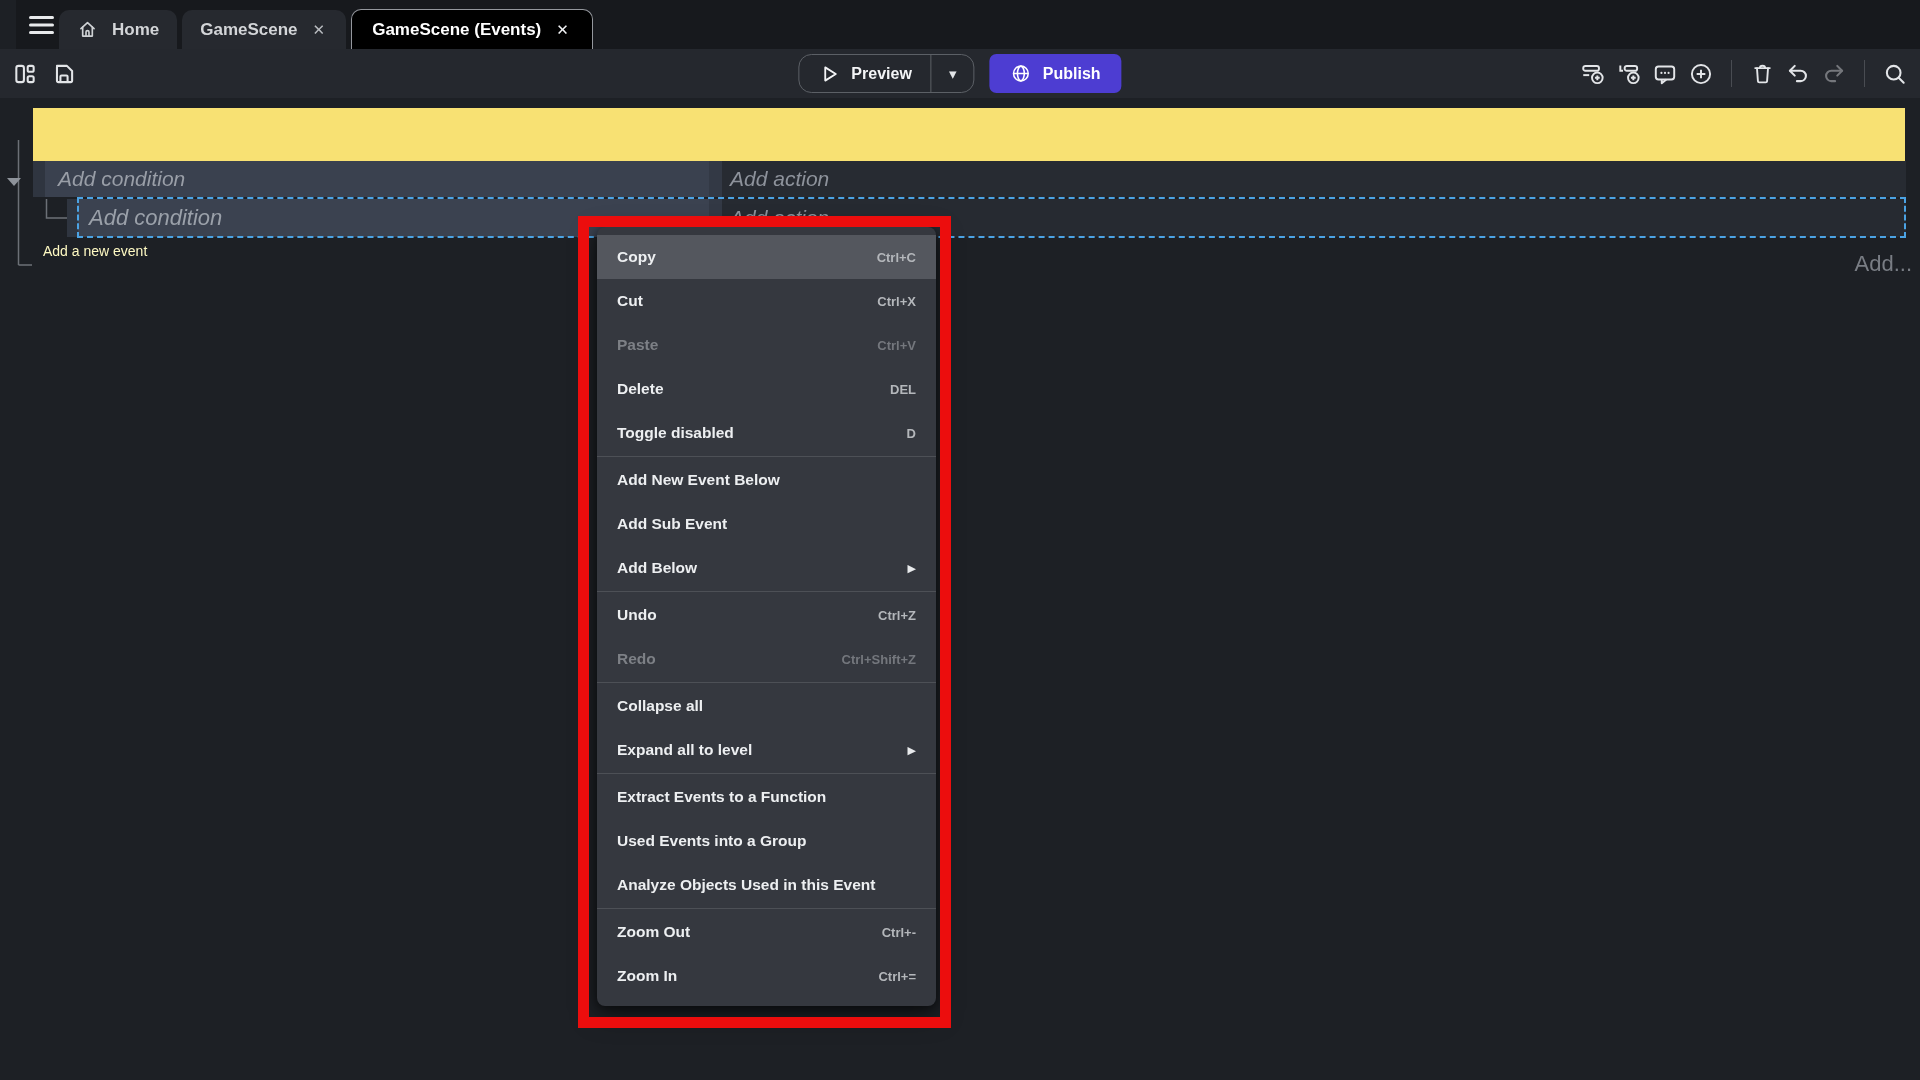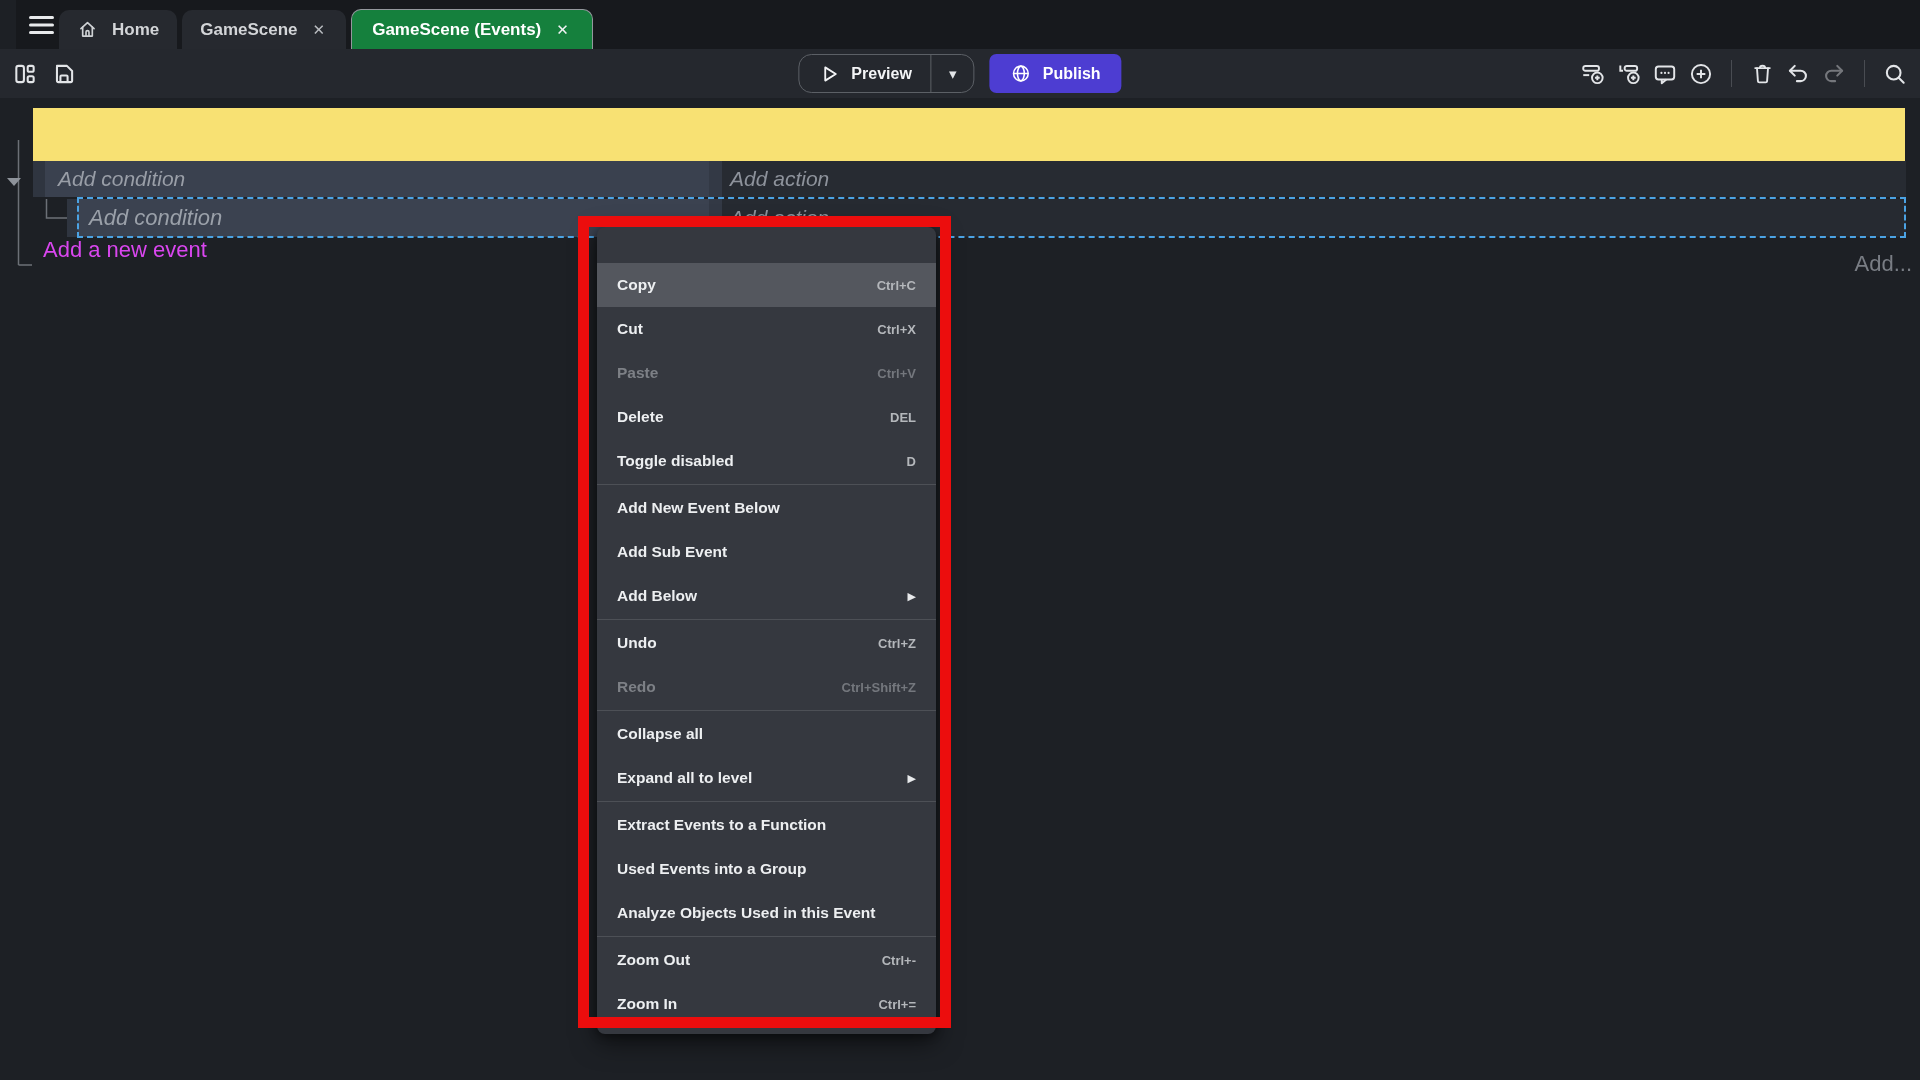--- a/index.html
+++ b/index.html
@@ -15,21 +15,21 @@
   .tabbar { position:absolute; top:0; left:16px; width:1920px; height:49px; background:#17191d; }
   .hamburger { position:absolute; left:11px; top:12px; width:30px; height:26px; cursor:pointer; }
   .tabs { position:absolute; left:43px; bottom:0; display:flex; align-items:flex-end; gap:5px; }
   .tab {
     height:39px; display:flex; align-items:center; gap:12px; padding:0 18px;
     background:#26292f; border-radius:10px 10px 0 0; color:#d3d5d8; font-size:17px; font-weight:600;
     cursor:pointer;
   }
   .tab .close { font-size:15px; color:#b9bcc0; padding:2px 3px; cursor:pointer; }
   .tab.active {
-    height:40px; background:#15803d; color:#ffffff;
+    height:40px; background:#000000; color:#ffffff;
     border:1px solid #94979d; border-bottom:none; padding:0 20px;
   }
   .tab.active .close { color:#f2f3f5; }
   .tab .homeicon { margin-right:2px; }
 
   
   .toolbar { position:absolute; top:49px; left:0; width:1920px; height:49px; background:#25282e; }
   .tb-left { position:absolute; left:12px; top:0; height:49px; display:flex; align-items:center; gap:13px; }
   .tb-center { position:absolute; left:50%; transform:translateX(-50%); top:0; height:49px;
                display:flex; align-items:center; gap:15px; }
@@ -53,31 +53,31 @@
   .gutter { background:#2f3540; position:absolute; }
   .cell { position:absolute; font-size:21px; display:flex; align-items:center; cursor:pointer;font-style:italic; }
   .cond1 { left:45px; top:161px; width:664px; height:36px; background:#3a414f; color:#999ea7; padding-left:13px; }
   .condstrip1 { left:709px; top:161px; width:13px; height:36px; background:#333945; }
   .act1  { left:722px; top:161px; width:1184px; height:36px; background:#272b32; color:#8d929b; padding-left:8px; }
   .cond2 { left:78px; top:199px; width:631px; height:38px; background:#3b4250; color:#9aa0a9; padding-left:11px; font-size:22px; }
   .condstrip2 { left:709px; top:199px; width:13px; height:38px; background:#333945; }
   .act2  { left:722px; top:199px; width:1184px; height:38px; background:#262a31; color:#8d929b; padding-left:8px; }
   .selection-border { position:absolute; left:77px; top:197px; width:1829px; height:41px;
                       border:2px dashed #4ba3e4; pointer-events:none; z-index:5; }
-  .add-new-event { position:absolute; left:43px; top:237px; font-size:22px; color:#d946ef; cursor:pointer; }
+  .add-new-event { position:absolute; left:43px; top:243px; font-size:14px; color:#fef9c3; cursor:pointer; }
   .add-ellipsis { position:absolute; left:1834px; top:251px; width:78px; text-align:right; font-size:22px; color:#797d84; cursor:pointer; }
 
   
   .context-menu { position:absolute; left:597px; top:227px; width:339px; background:#35383f;
                   border-radius:8px; padding:8px 0; z-index:10; list-style:none;
                   box-shadow:0 8px 26px rgba(0,0,0,.55), 0 2px 8px rgba(0,0,0,.4); }
   .mi { height:44px; padding:0 20px; display:flex; align-items:center; justify-content:space-between;
         font-size:15.5px; font-weight:600; color:#edeff1; cursor:pointer; }
   .mi .sc { font-size:13px; font-weight:600; color:#b4b7bb; }
-  .mi.active { background:#54575e;margin-top:28px; }
+  .mi.active { background:#54575e; }
   .mi.disabled { color:#7d8086; cursor:default; }
   .mi.disabled .sc { color:#74777d; }
   .mi .subarrow { font-size:11px; color:#e8eaec; }
   .menu-sep { height:1px; background:#4d5056; margin:1px 0; }
 
   
   .red-box { position:absolute; left:578px; top:216px; width:373px; height:812px;
              border:11px solid #ec0d0d; z-index:50; pointer-events:none; }
 
   .tree-svg { position:absolute; left:0; top:98px; z-index:2; pointer-events:none; }

